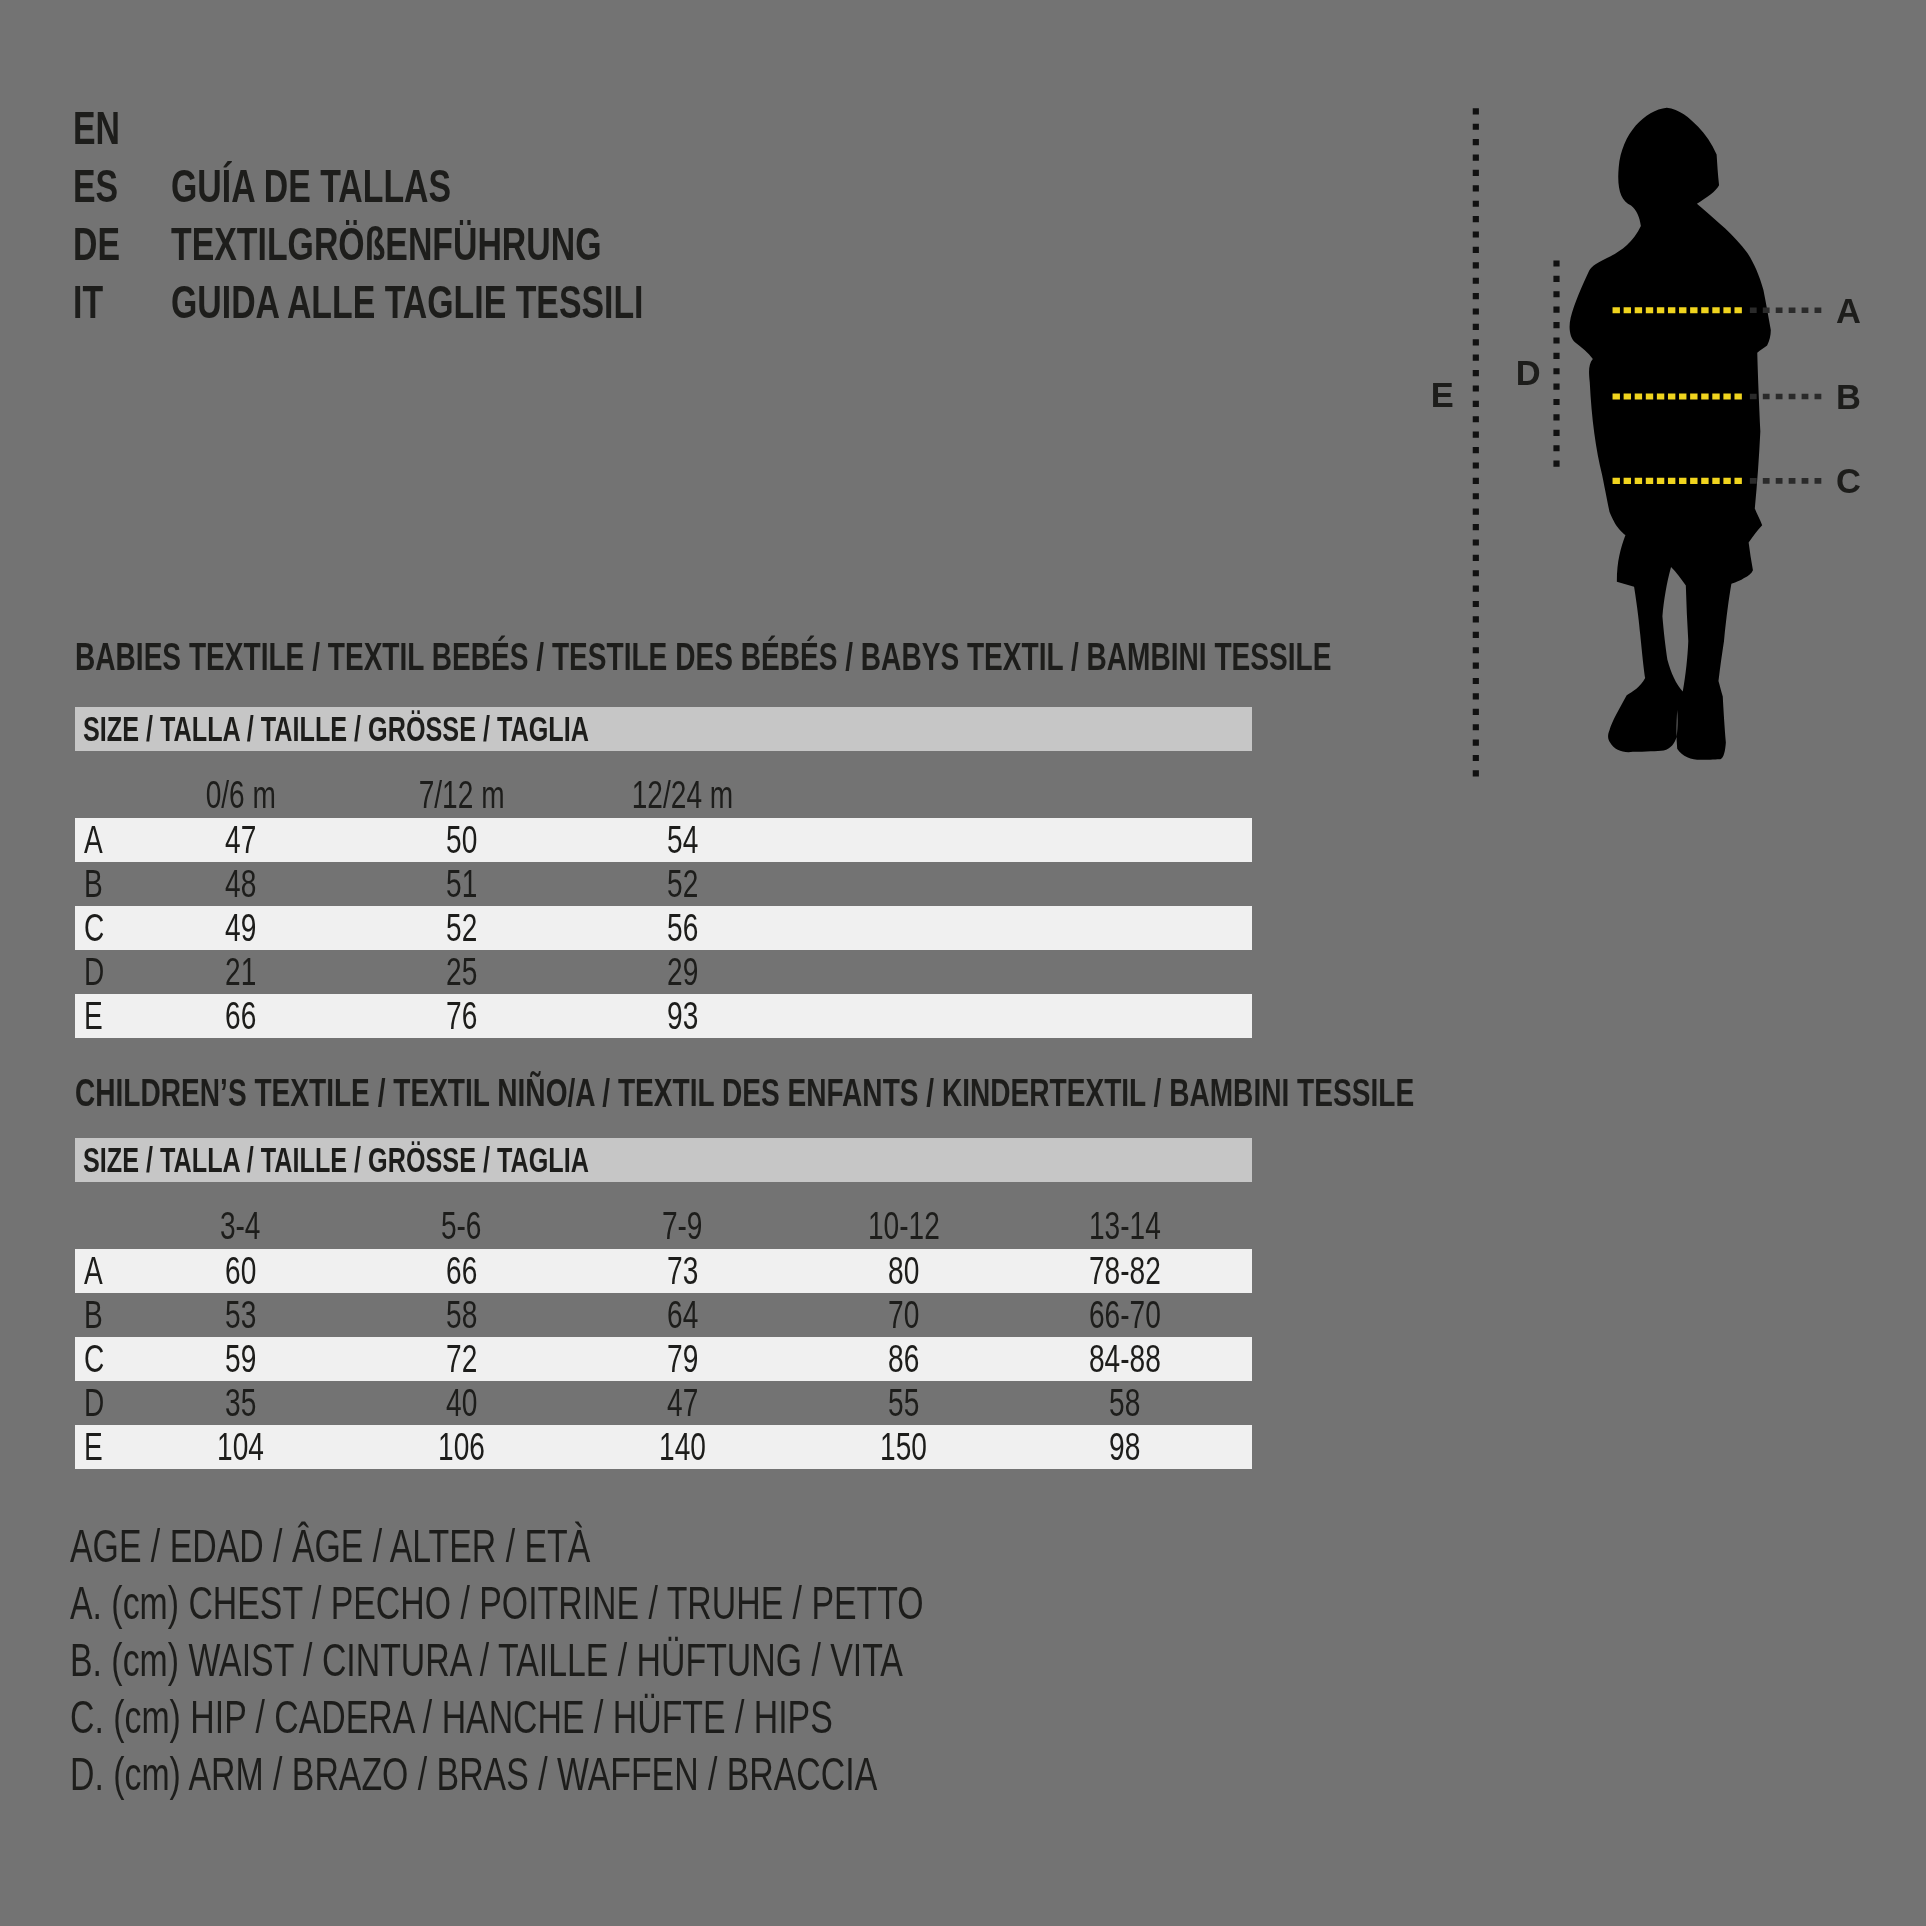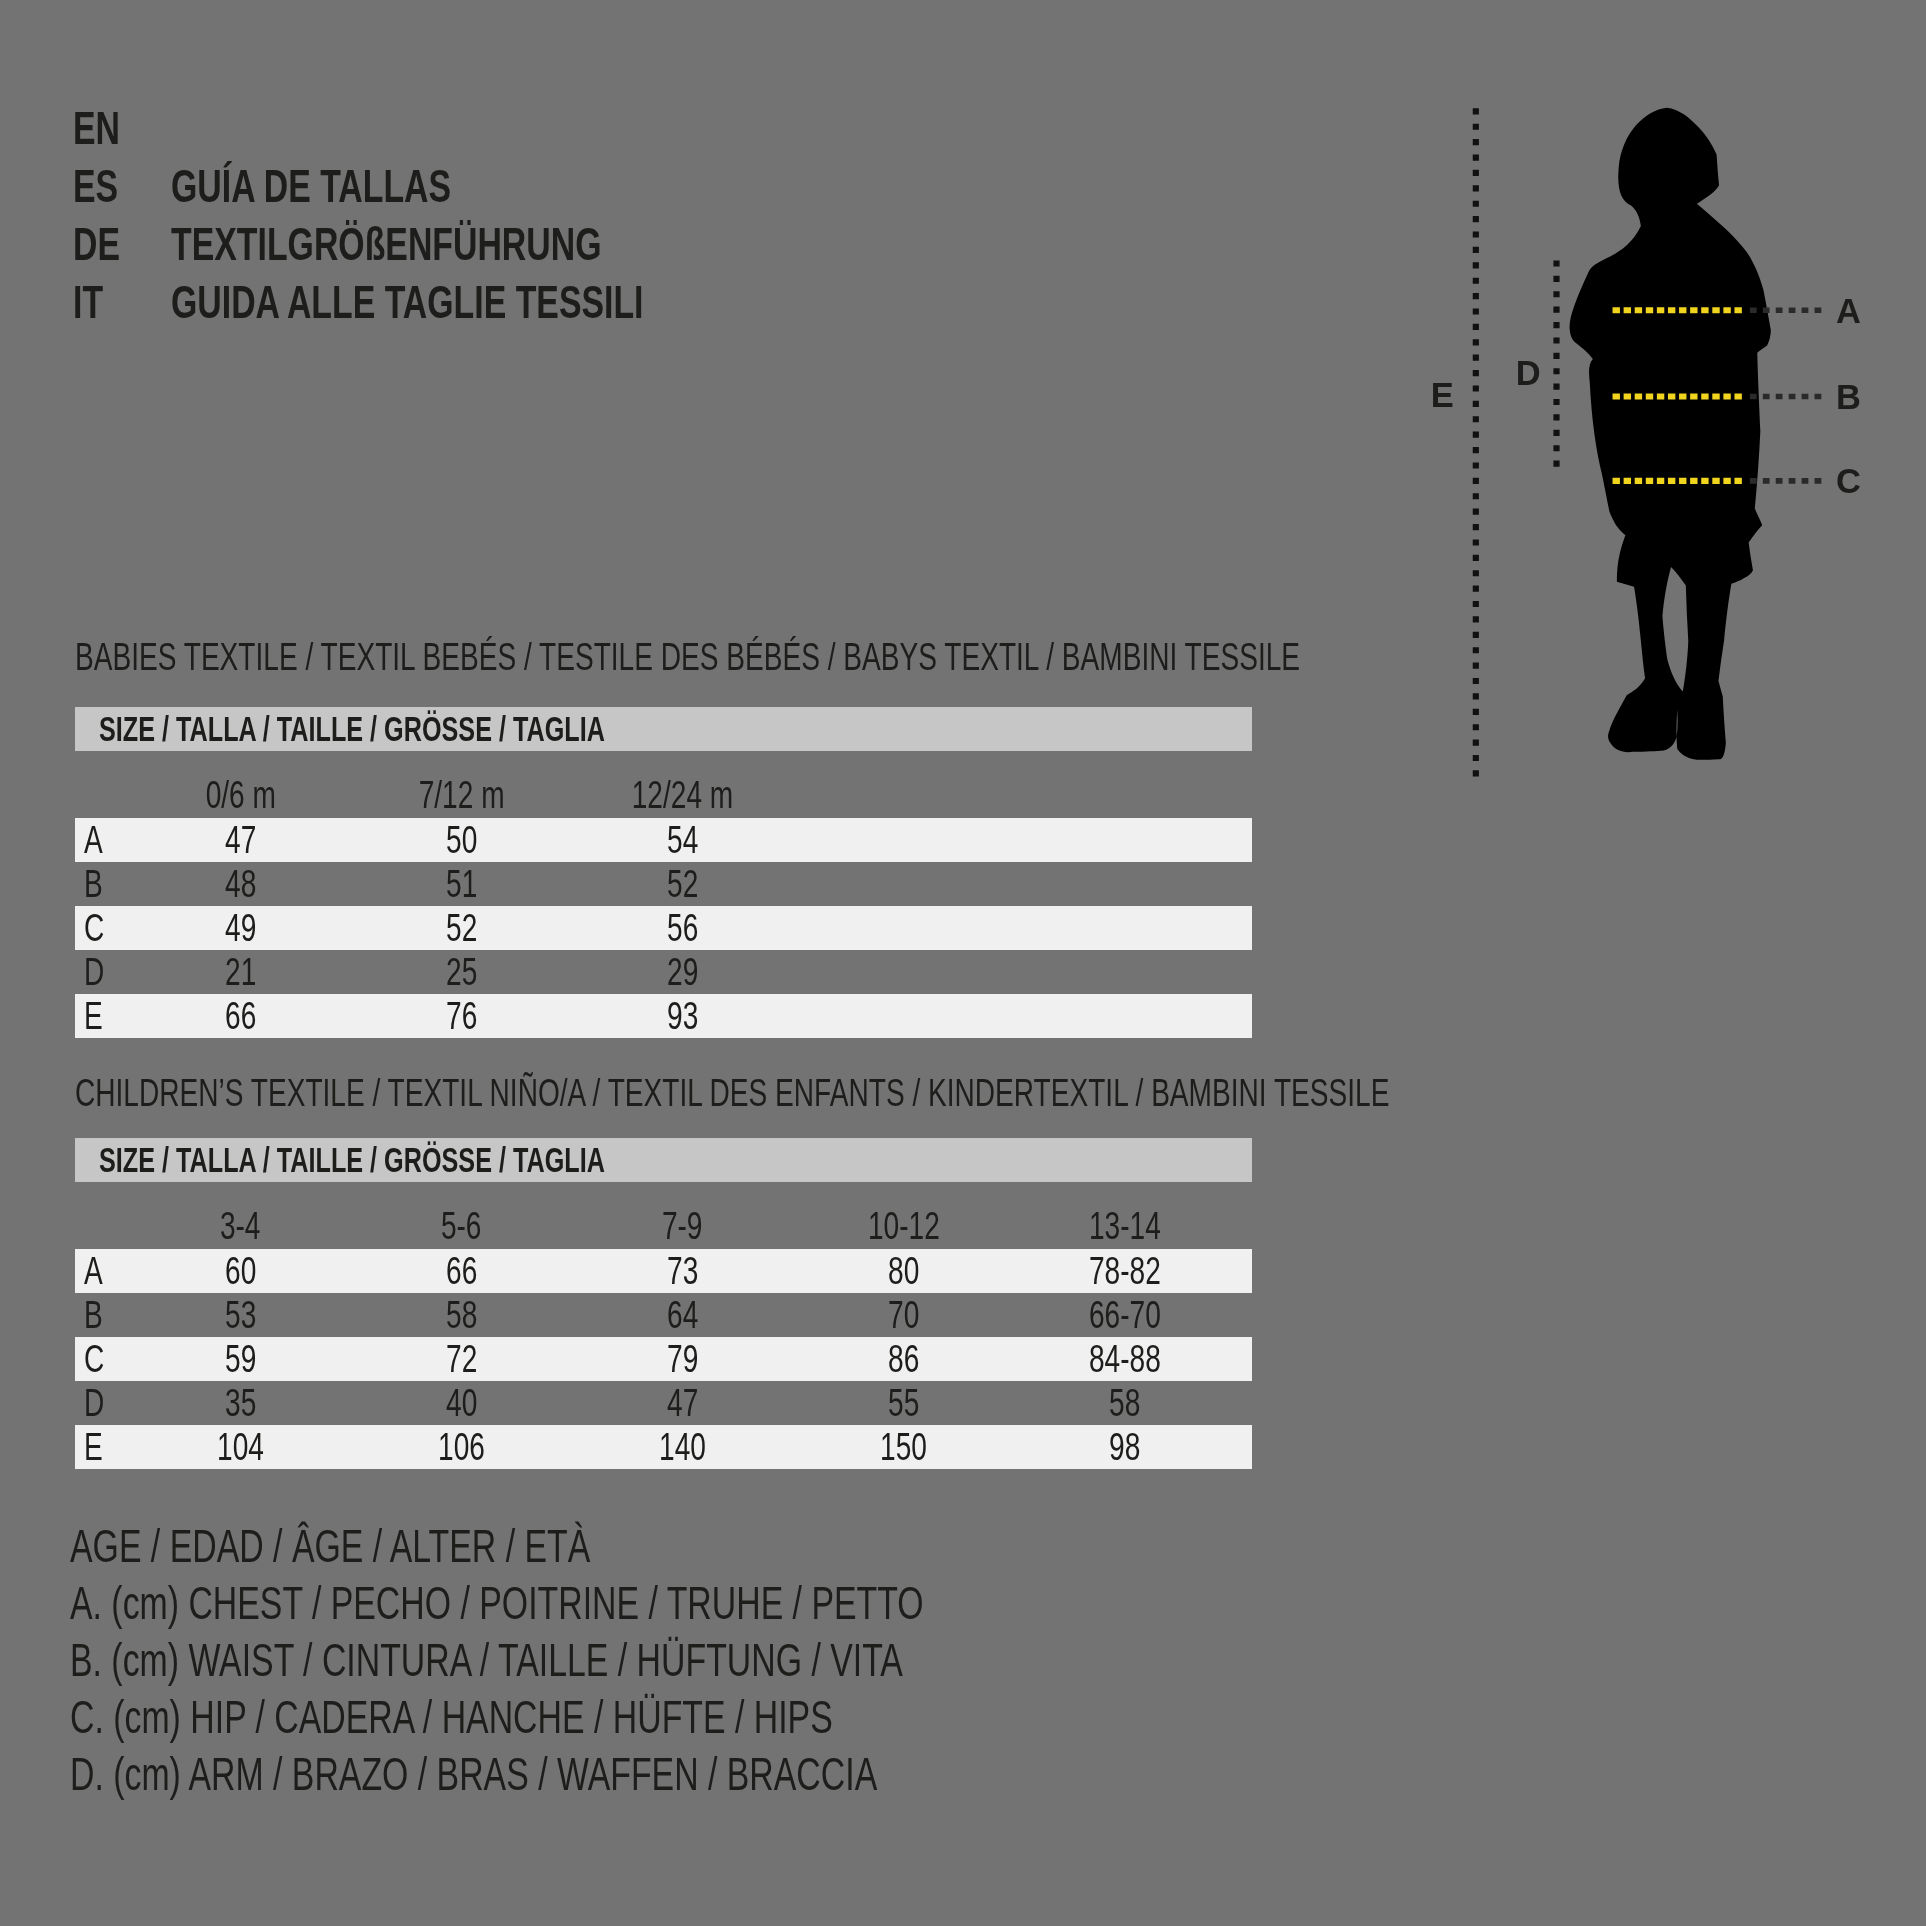--- a/index.html
+++ b/index.html
@@ -15,27 +15,27 @@
   
   .langs{position:absolute;left:73px;top:99px;}
   .lang-row{display:grid;grid-template-columns:98px auto;height:58px;line-height:58px;
             font-size:47px;font-weight:700;}
 
   
   .figure{position:absolute;left:1405px;top:74px;width:521px;height:746px;}
   .figure text{font-family:"Liberation Sans",sans-serif;font-weight:700;font-size:56px;fill:var(--text);}
 
   
-  .section-heading{position:absolute;margin:0;font-size:39px;line-height:37px;font-weight:400;}
+  .section-heading{position:absolute;margin:0;font-size:39px;line-height:37px;font-weight:700;}
   #babies-heading{left:75px;top:638px;}
   #children-heading{left:75px;top:1074px;}
 
   
   .band{position:absolute;left:75px;width:1177px;height:44px;background:var(--band);
-        line-height:44px;font-size:35px;font-weight:700;padding-left:24px;box-sizing:border-box;}
+        line-height:44px;font-size:35px;font-weight:700;padding-left:8px;box-sizing:border-box;}
   #babies-band{top:707px;}
   #children-band{top:1138px;}
 
   
   .size-table{position:absolute;left:75px;width:1177px;border-collapse:collapse;
               table-layout:fixed;font-size:39px;font-weight:400;margin-top:20px;}
   #babies-table{top:752px;}
   #children-table{top:1183px;}
   .size-table td{padding:0;text-align:center;vertical-align:middle;}
   .size-table tr.colhdr{height:46px;}

